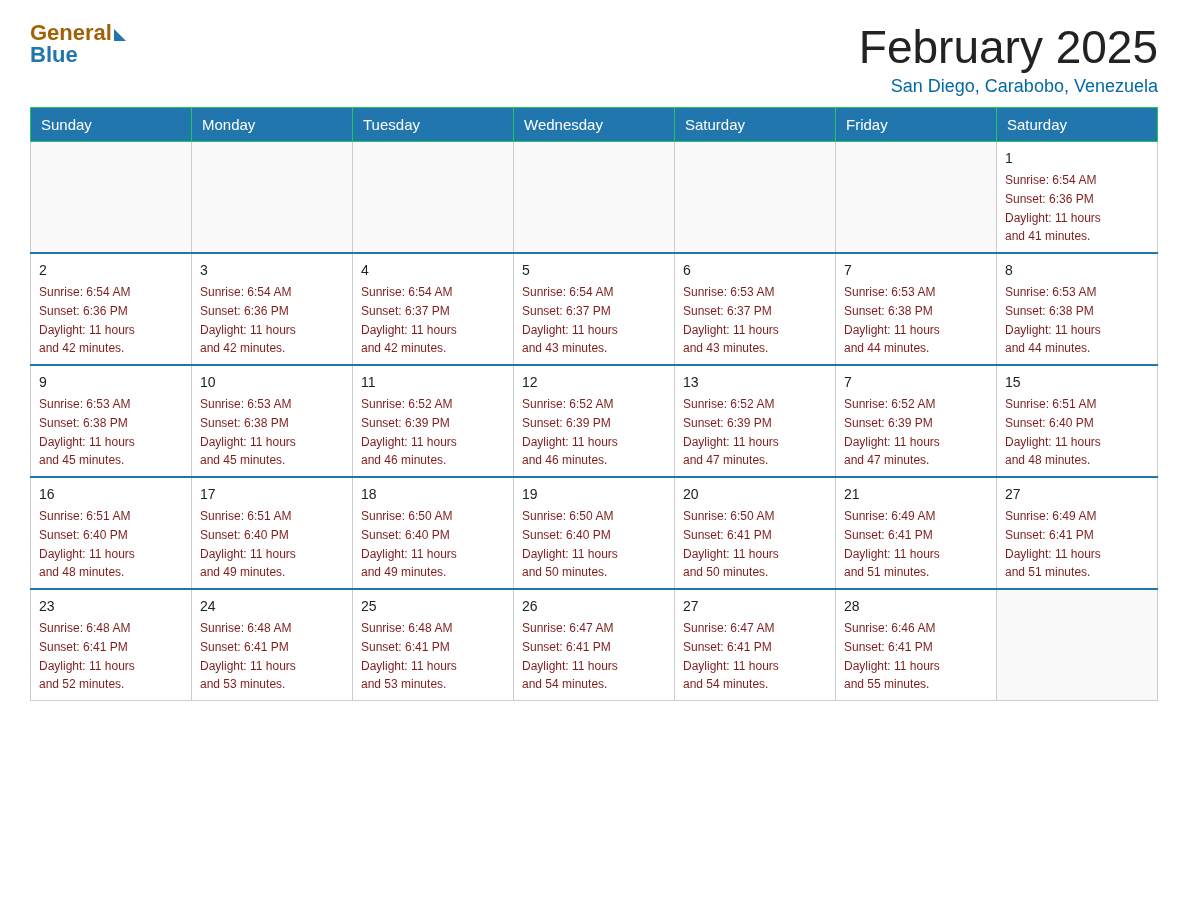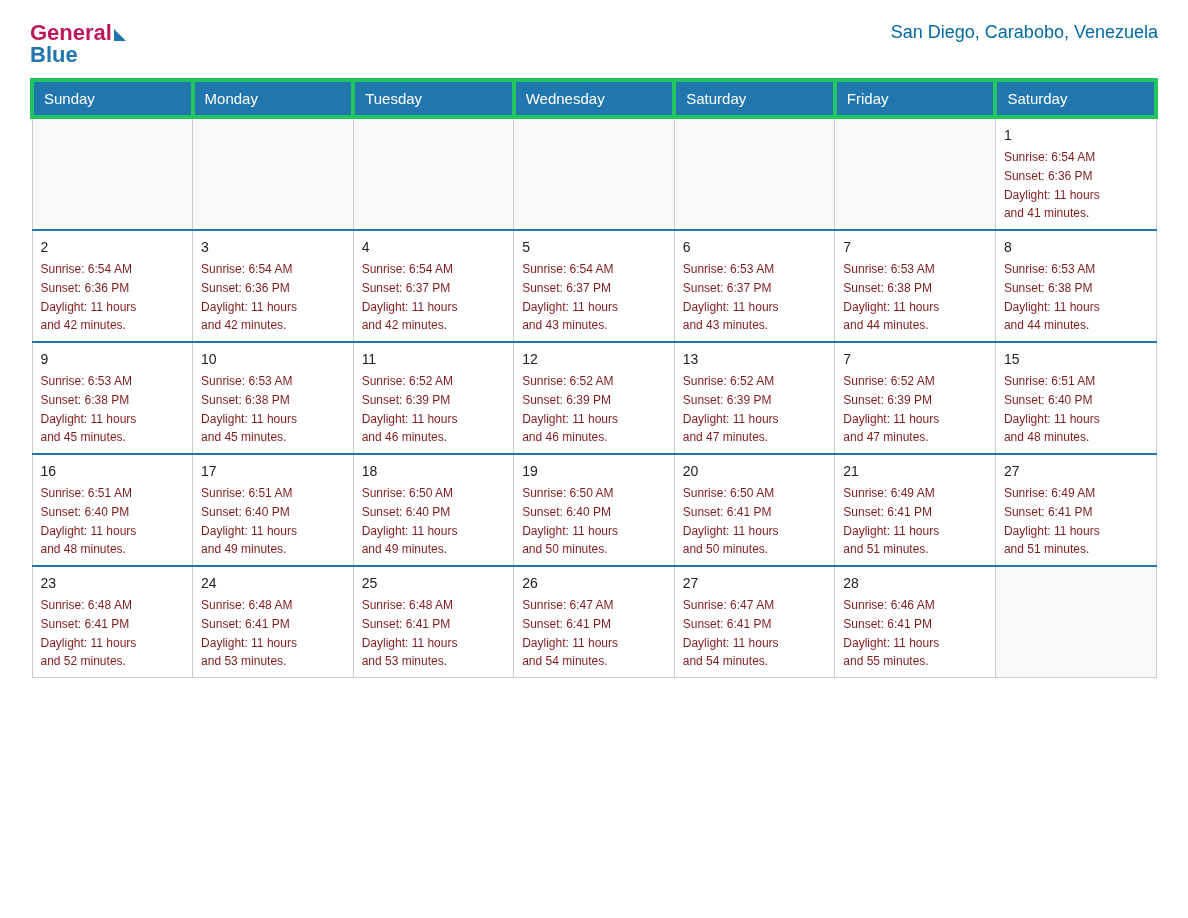--- a/index.html
+++ b/index.html
@@ -21,21 +21,21 @@
       flex-direction: column;
       align-items: flex-start;
     }
     .logo-top {
       display: flex;
       align-items: center;
     }
     .logo-general {
       font-size: 22px;
       font-weight: bold;
-      color: #be185d;
+      color: #a16207;
       font-family: Arial, sans-serif;
     }
     .logo-arrow {
       width: 0;
       height: 0;
       border-left: 12px solid #2176ae;
       border-top: 12px solid transparent;
       border-bottom: 0px solid transparent;
       margin-left: 2px;
       margin-top: 4px;
@@ -65,21 +65,21 @@
       border-collapse: collapse;
       margin-top: 5px;
     }
     .calendar-table th {
       background-color: #2176ae;
       color: #fff;
       font-size: 15px;
       font-weight: normal;
       padding: 8px 10px;
       text-align: left;
-      border: 4px solid #22c55e;
+      border: 1px solid #22c55e;
     }
     .calendar-table td {
       border: 1px solid #ccc;
       vertical-align: top;
       padding: 6px 8px;
       width: 14.28%;
       min-height: 110px;
       height: 110px;
       font-size: 12.5px;
       color: #333;
@@ -109,20 +109,21 @@
 
 <div class="header-area">
   <div class="logo">
     <div class="logo-top">
       <span class="logo-general">General</span>
       <div class="logo-arrow"></div>
     </div>
     <span class="logo-blue">Blue</span>
   </div>
   <div class="title-area">
+    <div class="month-title">February 2025</div>
     <div class="location-title">San Diego, Carabobo, Venezuela</div>
   </div>
 </div>
 
 <table class="calendar-table">
   <thead>
     <tr>
     <th>Sunday</th>
         <th>Monday</th>
         <th>Tuesday</th>

